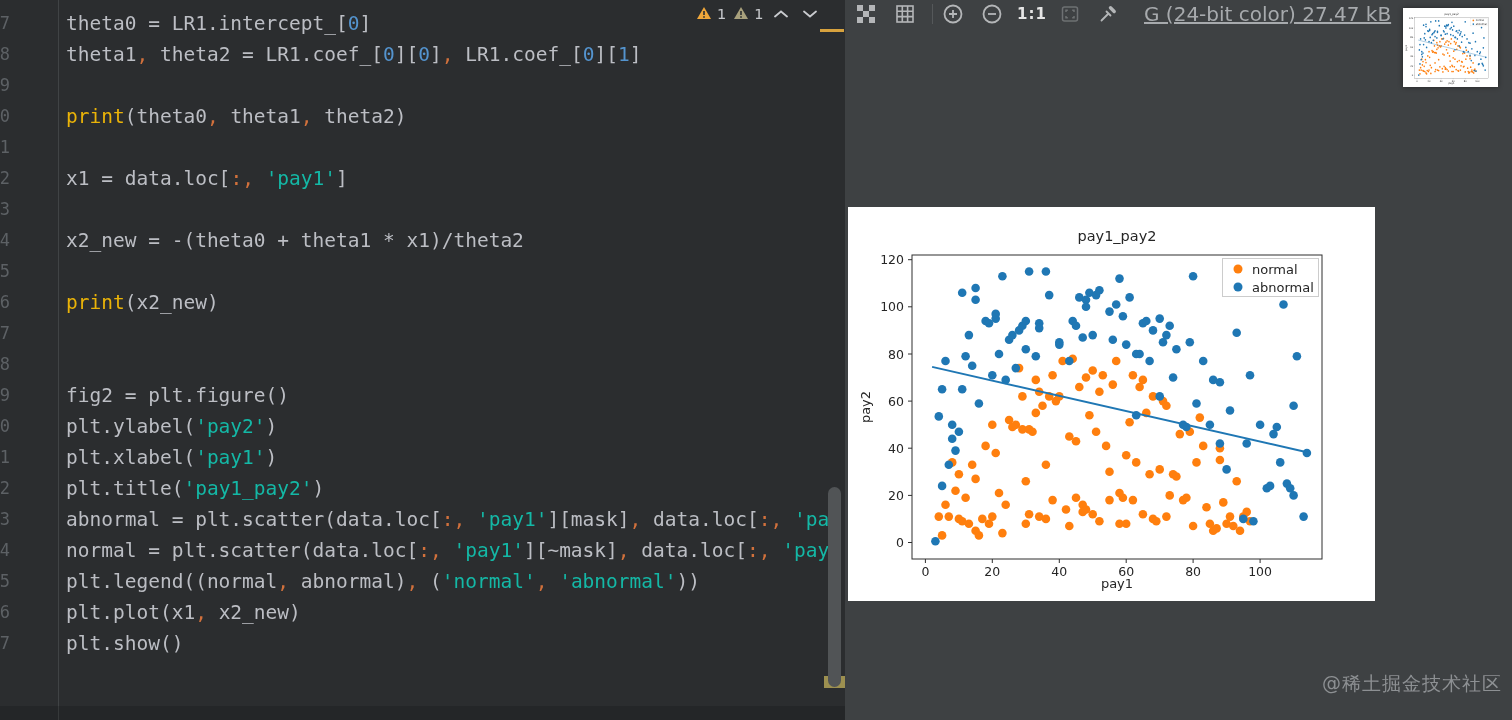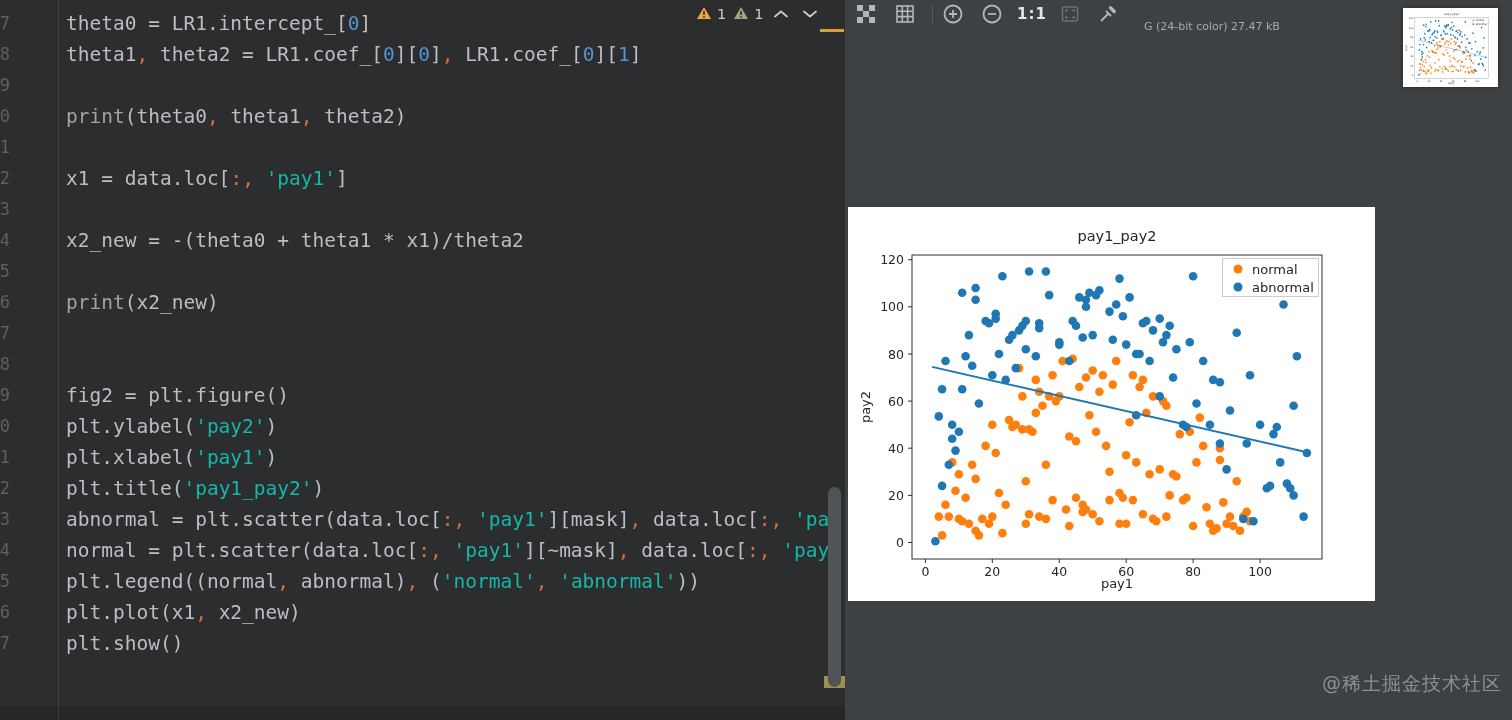--- a/index.html
+++ b/index.html
@@ -12,41 +12,41 @@
   .editor{position:absolute;left:0;top:0;width:845px;height:720px;background:#2b2d2f;}
   .gutter-divider{position:absolute;left:58px;top:0;width:1px;height:720px;background:#404345;}
   .gutter-nums{position:absolute;left:-30px;top:8px;width:40px;text-align:right;
     font-family:"DejaVu Sans Mono","Liberation Mono",monospace;font-size:17px;line-height:31px;color:#5d6165;}
   .gutter-nums div{height:31px;}
   .code-area{position:absolute;left:66px;top:8px;width:779px;height:700px;overflow:hidden;
     font-family:"DejaVu Sans Mono","Liberation Mono",monospace;font-size:19.5px;line-height:31px;
     white-space:pre;color:#bcbec4;}
   .code-line{height:31px;}
   .tk-d{color:#bcbec4}
-  .tk-k{color:#a3a3a3}
+  .tk-k{color:#eab308}
   .tk-s{color:#14b8a6}
   .tk-n{color:#5494cf}
   .tk-p{color:#d2713c}
   .editor-bottom-shade{position:absolute;left:0;bottom:0;width:845px;height:14px;background:rgba(0,0,0,.15);}
   
   .inspections{position:absolute;left:696px;top:0;height:28px;display:flex;align-items:center;gap:7px;
     color:#c7c9cd;font-size:14.5px;}
   .inspections .cnt{margin-left:-2px;}
   .chev{display:flex;align-items:center;justify-content:center;width:22px;height:22px;}
   .chev-underline{position:absolute;left:820px;top:29px;width:24px;height:3px;background:#d7a23e;}
   
   .stripe-mark{position:absolute;left:824px;top:676px;width:21px;height:12px;background:#9d9050;}
   .ed-scroll-thumb{position:absolute;left:828px;top:487px;width:13px;height:200px;background:#515456;border-radius:7px;}
   
   .viewer{position:absolute;left:845px;top:0;width:667px;height:720px;background:#3e4143;}
   .vt-icon{position:absolute;top:3px;width:22px;height:22px;display:flex;align-items:center;justify-content:center;}
   .vt-sep{position:absolute;left:87px;top:4px;width:1px;height:20px;background:#55585a;}
   .ratio-label{position:absolute;left:172px;top:0;height:28px;line-height:28px;width:36px;text-align:left;
     color:#e5e5e5;font-weight:bold;font-size:15px;letter-spacing:1px;}
-  .viewer-info{position:absolute;left:299px;top:12px;height:28px;line-height:29px;color:#a7aaad;font-size:11px;}
+  .viewer-info{position:absolute;left:299px;top:0;height:28px;line-height:29px;color:#a7aaad;font-size:20px;text-decoration:underline;}
   .thumb-card{position:absolute;left:558px;top:8px;width:95px;height:79px;background:#fff;
     box-shadow:0 0 5px rgba(0,0,0,.45);overflow:hidden;}
   .thumb-inner{width:527px;height:394px;transform:scale(0.1803,0.2005);transform-origin:0 0;}
   .plot-card{position:absolute;left:3px;top:207px;width:527px;height:394px;background:#fff;}
   .watermark{position:absolute;right:10px;top:671px;font-size:19px;color:#8d9093;letter-spacing:1px;}
   
   .tick{font:12.5px "DejaVu Sans",sans-serif;fill:#262626;}
   .ctitle{font:14.5px "DejaVu Sans",sans-serif;fill:#262626;}
   .clabel{font:13px "DejaVu Sans",sans-serif;fill:#262626;}
   .legendtext{font:13px "DejaVu Sans",sans-serif;fill:#262626;}

